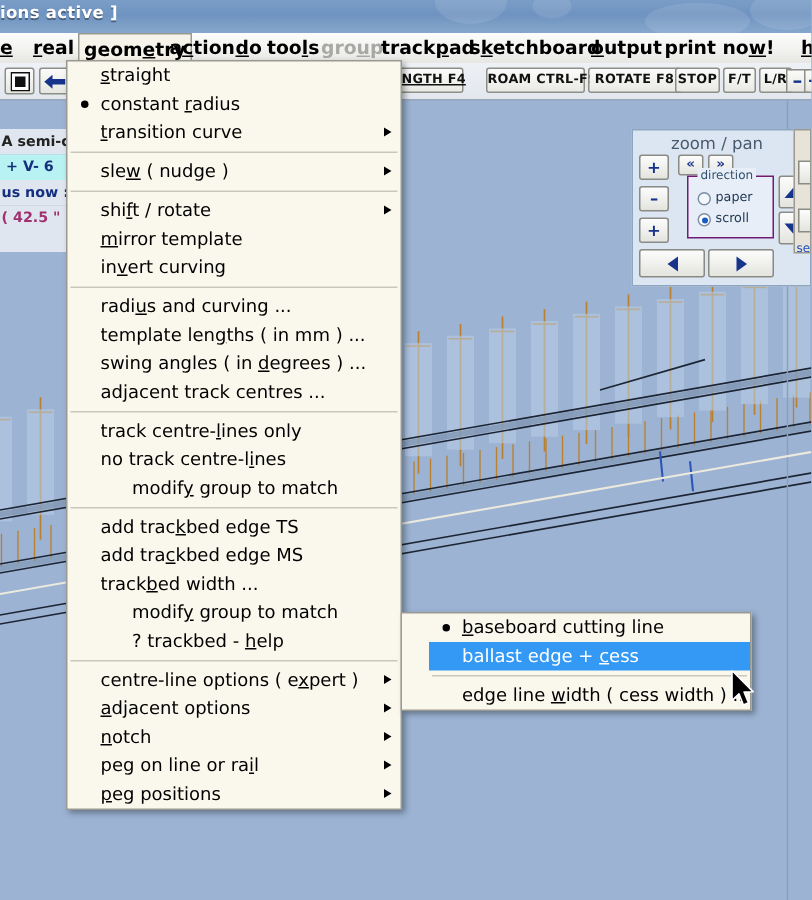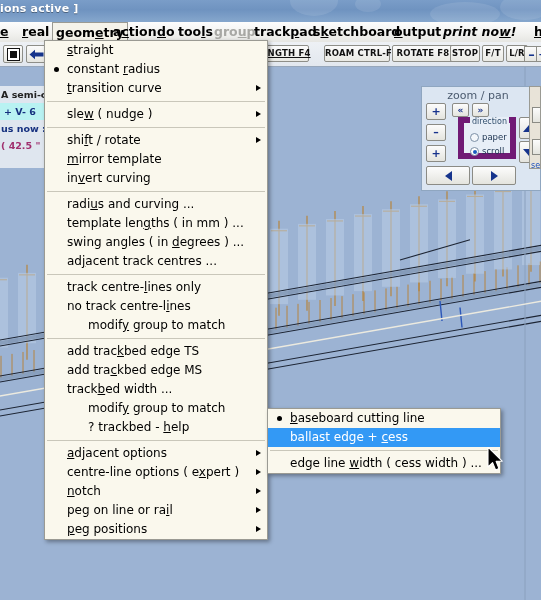--- a/index.html
+++ b/index.html
@@ -78,21 +78,21 @@
   
   .zpanel{position:absolute;left:421px;top:86px;width:120px;height:105px;
     background:#dce6f2;border:1px solid #8fa6c0;box-sizing:border-box;}
   .zp-title{position:absolute;left:0;top:2px;width:112px;text-align:center;
     font-size:11px;color:#4a5a6e;font-weight:normal;}
   .zbox{position:absolute;box-sizing:border-box;
     background:linear-gradient(180deg,#fcfcfc,#e4e4de);border:1px solid #8b8b85;border-radius:2px;
     display:flex;align-items:center;justify-content:center;
     font-size:11px;font-weight:bold;color:#17328c;}
   .dirgroup{position:absolute;left:36px;top:30px;width:58px;height:42px;
-    border:6px solid #701a75;background:#e7eef7;box-sizing:border-box;}
+    border:1px solid #701a75;background:#e7eef7;box-sizing:border-box;}
   .dirgroup .cap{position:absolute;left:6px;top:-6px;background:#e7eef7;padding:0 2px;
     font-size:8px;color:#33506e;}
   .radio{position:absolute;width:9px;height:9px;border-radius:50%;
     border:1px solid #7b8fa6;background:#f4f7fb;box-sizing:border-box;}
   .radio.on{background:#fff;}
   .radio.on::after{content:"";position:absolute;left:1.5px;top:1.5px;width:4px;height:4px;
     border-radius:50%;background:#1a5bbf;}
   .dirlbl{position:absolute;font-size:8.5px;color:#1c3350;}
   .tri{width:0;height:0;}
   .tri-up{border-left:6px solid transparent;border-right:6px solid transparent;border-bottom:7px solid #16348c;}
@@ -267,21 +267,21 @@
     <div class="mi" style="left:0px;"><span class="uu">e</span></div>
     <div class="mi" style="left:22px;"><span class="uu">r</span>eal</div>
     <div class="mi open" style="left:52px;">geom<span class="uu">e</span>try</div>
     <div class="mi" style="left:113px;">a<span class="uu">c</span>tion</div>
     <div class="mi" style="left:157px;"><span class="uu">d</span>o</div>
     <div class="mi" style="left:178px;">too<span class="uu">l</span>s</div>
     <div class="mi dim" style="left:214px;">gro<span class="uu">u</span>p</div>
     <div class="mi" style="left:254px;">track<span class="uu">p</span>ad</div>
     <div class="mi" style="left:313px;">s<span class="uu">k</span>etchboard</div>
     <div class="mi" style="left:394px;"><span class="uu">o</span>utput</div>
-    <div class="mi" style="left:443px;font-style:italic;">print no<span class="uu">w</span>!</div>
+    <div class="mi" style="left:443px;">print no<span class="uu">w</span>!</div>
     <div class="mi" style="left:510px;margin-left:24px;"><span class="uu">h</span>elp</div>
   </div>
 
   <div class="toolbar">
     <div class="iconbtn" style="left:3px;">
       <svg width="13" height="13" viewBox="0 0 13 13">
         <rect x="0.5" y="0.5" width="12" height="12" fill="#fff" stroke="#111"></rect>
         <rect x="3" y="3" width="7" height="7" fill="#111"></rect>
       </svg>
     </div>
@@ -371,42 +371,42 @@
         <span class="lbl">track<span class="uu">b</span>ed  width ...</span>
       </div>
       <div class="row indent">
         <span class="lbl">modif<span class="uu">y</span>  group  to  match</span>
       </div>
       <div class="row indent">
         <span class="lbl">?  trackbed  -  <span class="uu">h</span>elp</span>
       </div>
       <div class="sep"></div>
       <div class="row">
+        <span class="lbl">centre-line  options  ( e<span class="uu">x</span>pert )</span>
+        <span class="arrow"></span>
+      </div>
+      <div class="row">
         <span class="lbl"><span class="uu">a</span>djacent  options</span>
         <span class="arrow"></span>
       </div>
       <div class="row">
-        <span class="lbl">centre-line  options  ( e<span class="uu">x</span>pert )</span>
-        <span class="arrow"></span>
-      </div>
-      <div class="row">
         <span class="lbl"><span class="uu">n</span>otch</span>
         <span class="arrow"></span>
       </div>
       <div class="row">
         <span class="lbl">peg  on  line  or  ra<span class="uu">i</span>l</span>
         <span class="arrow"></span>
       </div>
       <div class="row">
         <span class="lbl"><span class="uu">p</span>eg  positions</span>
         <span class="arrow"></span>
       </div>
     </div>
 
-  <div class="menu" id="submenu" style="left:267px;top:408px;width:234px;">
+  <div class="menu" id="submenu" style="left:267px;top:408px;width:234px;padding-left:18px;">
       <div class="row">
         <span class="bullet"></span>
         <span class="lbl"><span class="uu">b</span>aseboard  cutting  line</span>
       </div>
       <div class="row sel">
         <span class="lbl">ballast  edge  +  <span class="uu">c</span>ess</span>
       </div>
       <div class="sep"></div>
       <div class="row">
         <span class="lbl">edge  line  <span class="uu">w</span>idth  ( cess  width ) ...</span>

